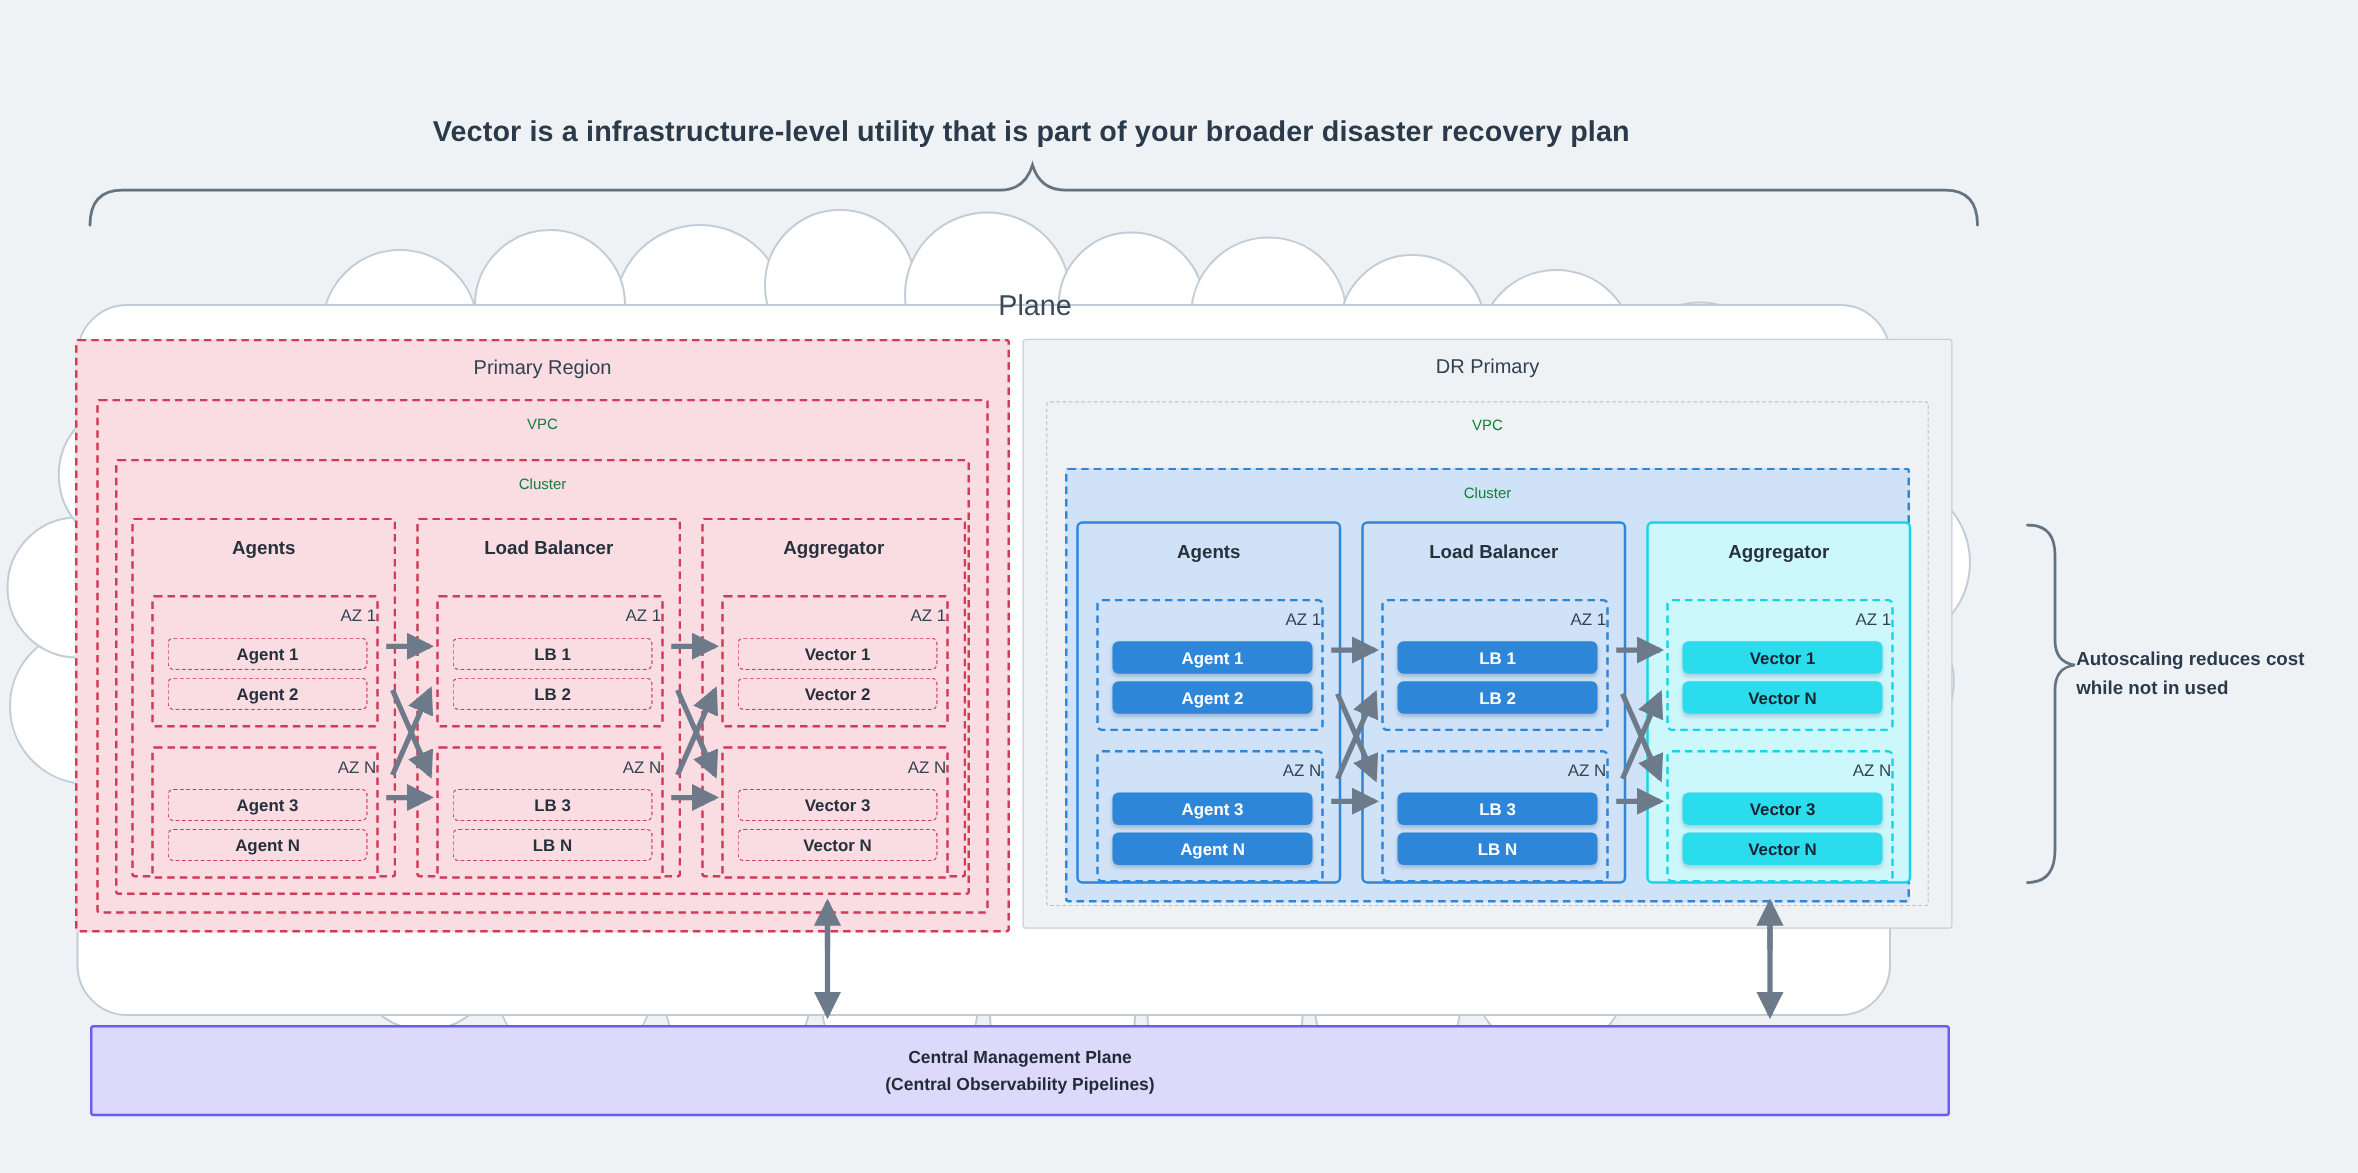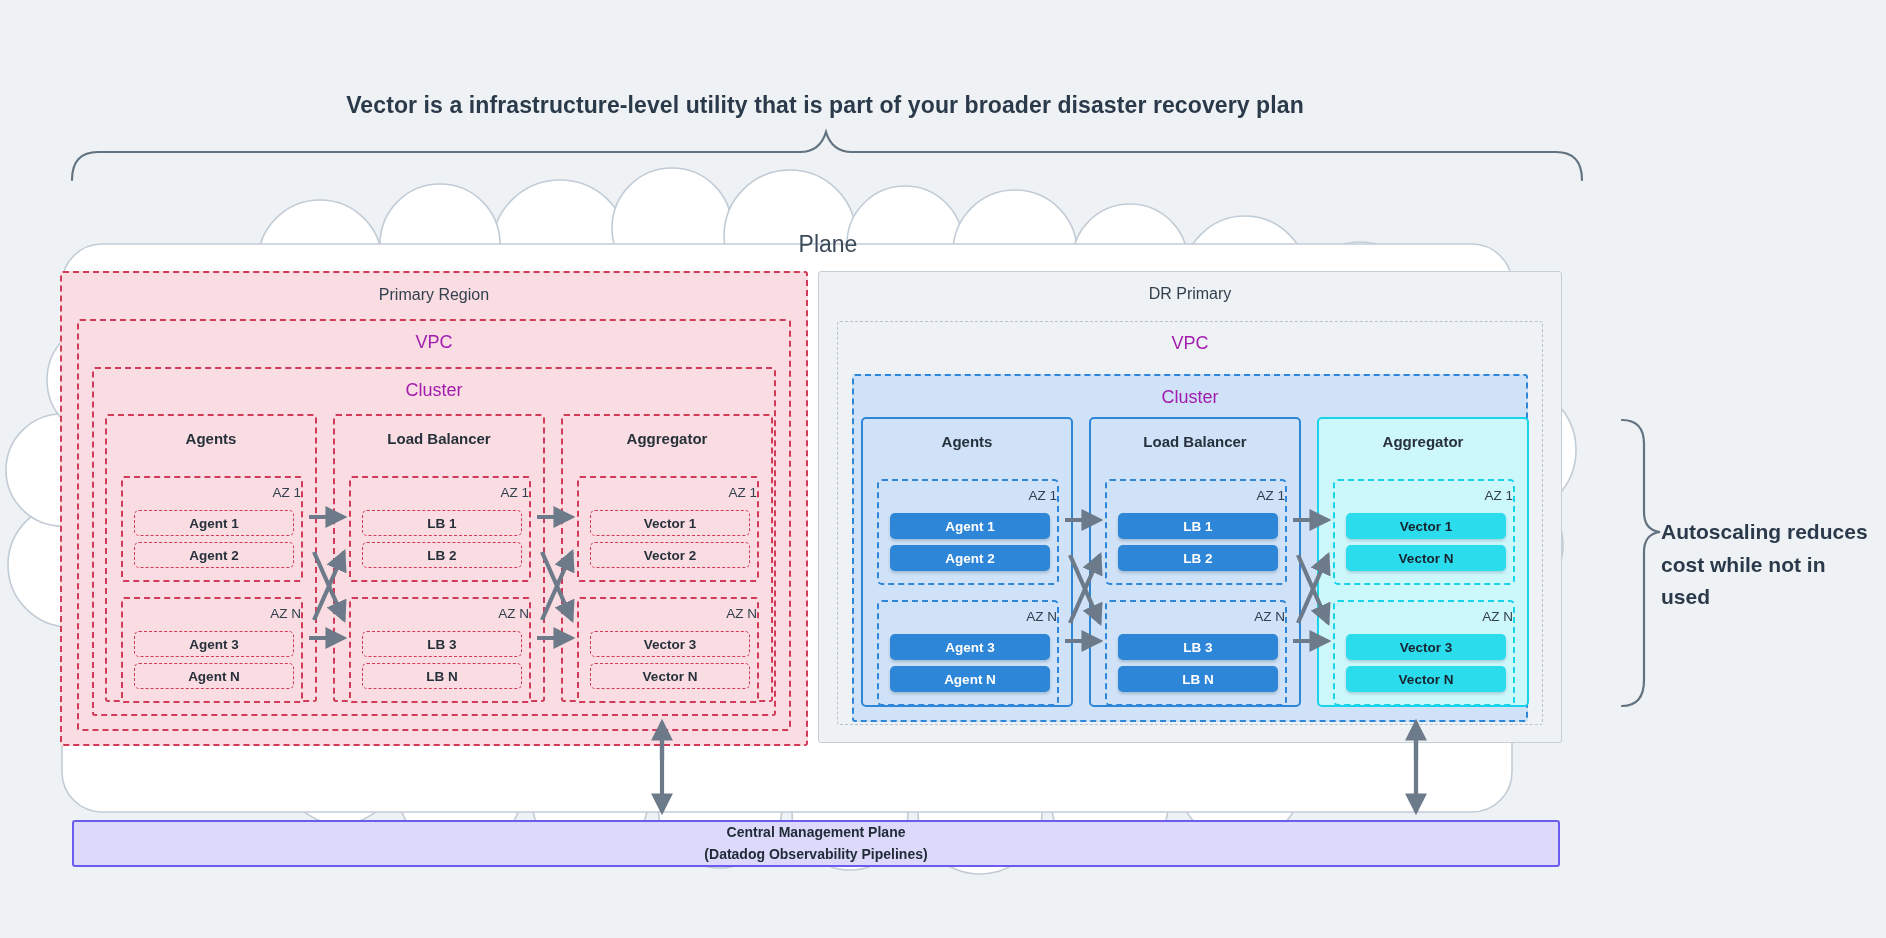--- a/index.html
+++ b/index.html
@@ -34,21 +34,21 @@
     position: absolute; border-radius: 3px;
   }
   .region > .region-title {
     text-align: center; font-size: 16px; color: #33414f;
     padding-top: 13px;
   }
   .sub {
     position: absolute; border-radius: 3px;
   }
   .sub > .sub-title {
-    text-align: center; font-size: 18px; color: #a21caf; padding-top: 11px;
+    text-align: center; font-size: 12px; color: #15803d; padding-top: 11px;
   }
   .col-title {
     text-align: center; font-size: 15px; font-weight: 700;
     color: #27313c; padding-top: 14px;
   }
   .az-title {
     text-align: right; font-size: 13.5px; color: #33414f;
     padding-top: 7px;
   }
 
@@ -78,30 +78,30 @@
   .ag-az   { border:2px dashed #18d4e8; border-radius:5px; }
   .ag-node {
     background:#2bdced; border-radius:5px;
     font-size:13.5px; font-weight:700; color:#17242f;
     display:flex; align-items:center; justify-content:center;
     box-shadow:0 2px 3px rgba(40,70,100,.2);
   }
 
   
   #mgmt {
-    position:absolute; left:72px; top:820px; width:1488px; height:47px;
+    position:absolute; left:72px; top:820px; width:1488px; height:73px;
     background:#dcd9fb; border:2px solid #6b5cf0; border-radius:3px;
     display:flex; flex-direction:column; align-items:center; justify-content:center;
     font-size:14px; font-weight:700; color:#222c38; line-height:1.55;
   }
 
   
   #annot {
     position:absolute; left:1661px; top:516px; width:210px;
-    font-size:21px; font-weight:700; color:#2b3a4a; line-height:1.55;
+    font-size:15px; font-weight:700; color:#2b3a4a; line-height:1.55;
   }
 </style>
 </head>
 <body>
 
 <div id="stage">
 
   <svg class="layer" id="svg-clouds" width="1886" height="938">
     <g fill="#ffffff" stroke="#c2ccd6" stroke-width="1.6">
 
@@ -294,18 +294,18 @@
     </g>
 
     <g stroke="#6c7a89" stroke-width="4.2" fill="none" marker-end="url(#ah)">
       <line x1="662" y1="760" x2="662" y2="722"></line>
       <line x1="1416" y1="760" x2="1416" y2="722"></line>
     </g>
   </svg>
 
   <div id="mgmt">
     <div>Central Management Plane</div>
-    <div>(Datadog Observability Pipelines)</div>
+    <div>(Central Observability Pipelines)</div>
   </div>
 
   <div id="annot">Autoscaling reduces cost while not in used</div>
 
 </div>
 
 </body></html>

